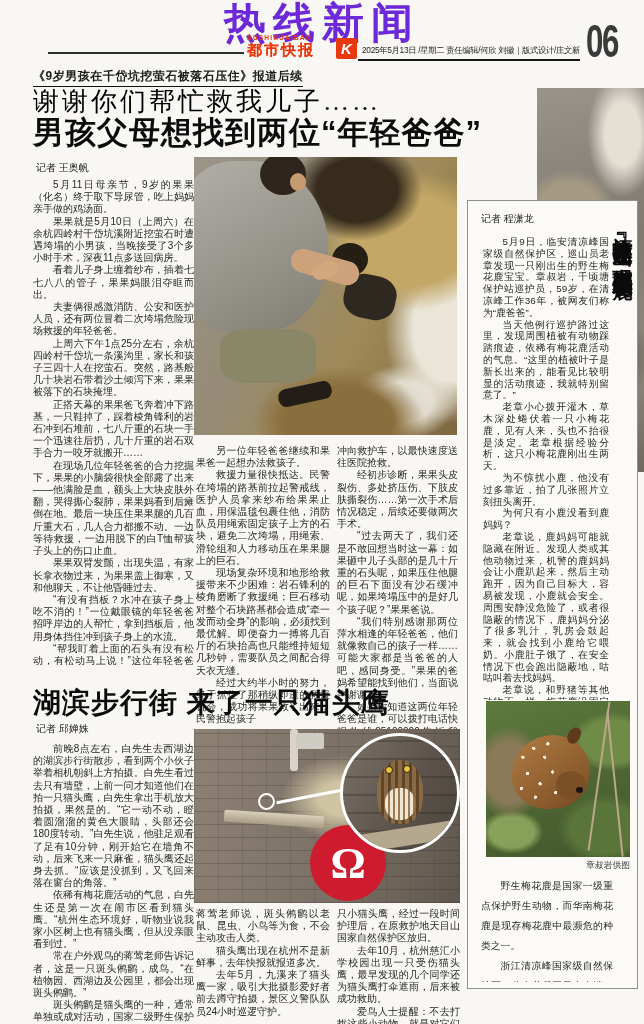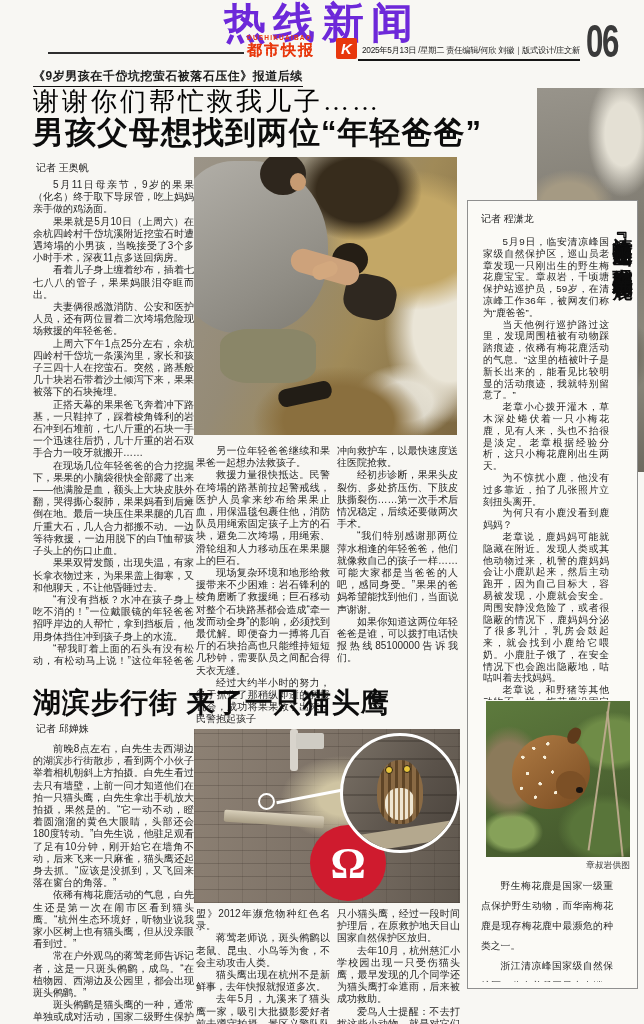--- a/index.html
+++ b/index.html
@@ -188,20 +188,21 @@
 
   <div class="bodycol r-col2">
       <p>另一位年轻爸爸继续和果果爸一起想办法救孩子。</p>
       <p>救援力量很快抵达。民警在垮塌的路基前拉起警戒线，医护人员拿来纱布给果果止血，用保温毯包裹住他，消防队员用绳索固定孩子上方的石块，避免二次垮塌，用绳索、滑轮组和人力移动压在果果腿上的巨石。</p>
       <p>现场复杂环境和地形给救援带来不少困难：岩石锋利的棱角磨断了救援绳；巨石移动对整个石块路基都会造成“牵一发而动全身”的影响，必须找到最优解。即便奋力一搏将几百斤的石块抬高也只能维持短短几秒钟，需要队员之间配合得天衣无缝。</p>
       <p>经过大约半小时的努力，终于抓住了那稍纵即逝的救援机会，成功将果果救了出来，民警抱起孩子</p>
     </div>
   <div class="bodycol r-col3 cont">
       <p>冲向救护车，以最快速度送往医院抢救。</p>
       <p>经初步诊断，果果头皮裂伤、多处挤压伤、下肢皮肤撕裂伤……第一次手术后情况稳定，后续还要做两次手术。</p>
+      <p>“过去两天了，我们还是不敢回想当时这一幕：如果砸中儿子头部的是几十斤重的石头呢，如果压住他腿的巨石下面没有沙石缓冲呢，如果垮塌压中的是好几个孩子呢？”果果爸说。</p>
       <p>“我们特别感谢那两位萍水相逢的年轻爸爸，他们就像救自己的孩子一样……可能大家都是当爸爸的人吧，感同身受。”果果的爸妈希望能找到他们，当面说声谢谢。</p>
       <p>如果你知道这两位年轻爸爸是谁，可以拨打电话快报热线85100000告诉我们。</p>
     </div>
 
   <div class="headline2">湖滨步行街 来了一只猫头鹰</div>
   <div class="byline" style="left:36px;top:722px">记者 邱婵姝</div>
 
   <div class="bodycol o-col1">
       <p>前晚8点左右，白先生去西湖边的湖滨步行街散步，看到两个小伙子举着相机朝斜上方拍摄。白先生看过去只有墙壁，上前一问才知道他们在拍一只猫头鹰，白先生拿出手机放大拍摄，果然是的。“它一动不动，瞪着圆溜溜的黄色大眼睛，头部还会180度转动。”白先生说，他驻足观看了足有10分钟，刚开始它在墙角不动，后来飞来一只麻雀，猫头鹰还起身去抓。“应该是没抓到，又飞回来落在窗台的角落。”</p>
       <p>依稀有梅花鹿活动的气息，白先生还是第一次在闹市区看到猫头鹰。“杭州生态环境好，听物业说我家小区树上也有猫头鹰，但从没亲眼看到过。”</p>
@@ -220,21 +221,20 @@
       <div class="ph-el in-ledge"></div>
       <div class="ph-el owl-body">
         <div class="ph-el owl-belly"></div>
         <div class="ph-el owl-eye l"></div>
         <div class="ph-el owl-eye r"></div>
       </div>
     </div>
   </div>
 
   <div class="bodycol o-col2 cont">
-      <p>盟》2012年濒危物种红色名录。</p>
       <p>蒋莺老师说，斑头鸺鹠以老鼠、昆虫、小鸟等为食，不会主动攻击人类。</p>
       <p>猫头鹰出现在杭州不是新鲜事，去年快报就报道多次。</p>
       <p>去年5月，九溪来了猫头鹰一家，吸引大批摄影爱好者前去蹲守拍摄，景区义警队队员24小时巡逻守护。</p>
     </div>
   <div class="bodycol o-col3 cont">
       <p>只小猫头鹰，经过一段时间护理后，在原救护地天目山国家自然保护区放归。</p>
       <p>去年10月，杭州慈汇小学校园出现一只受伤猫头鹰，最早发现的几个同学还为猫头鹰打伞遮雨，后来被成功救助。</p>
       <p>爱鸟人士提醒：不去打扰这些小动物，就是对它们最好的爱和保护。</p>
     </div>
 

